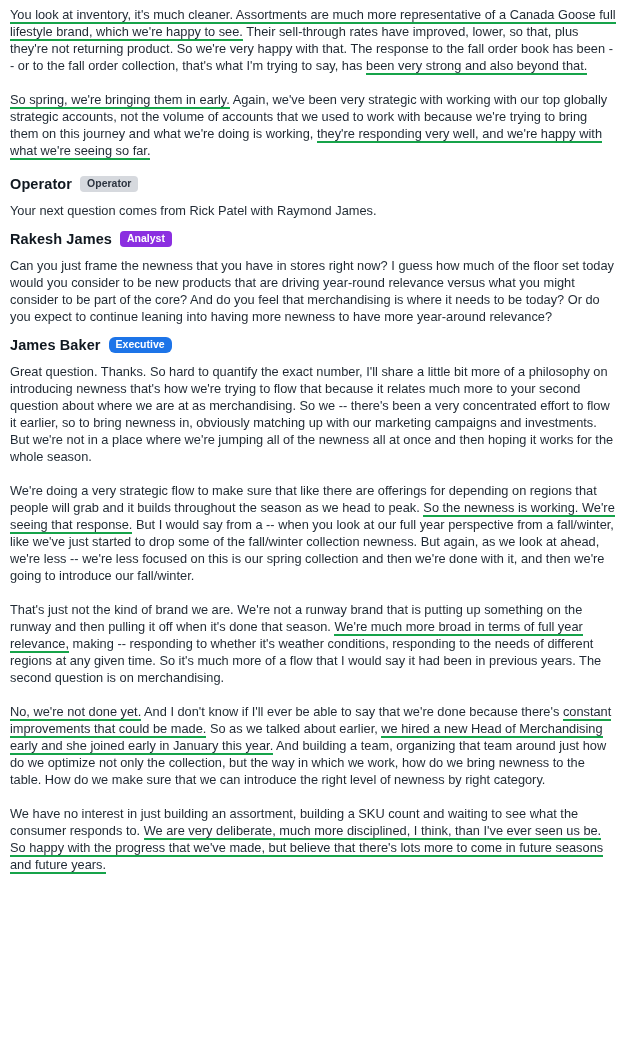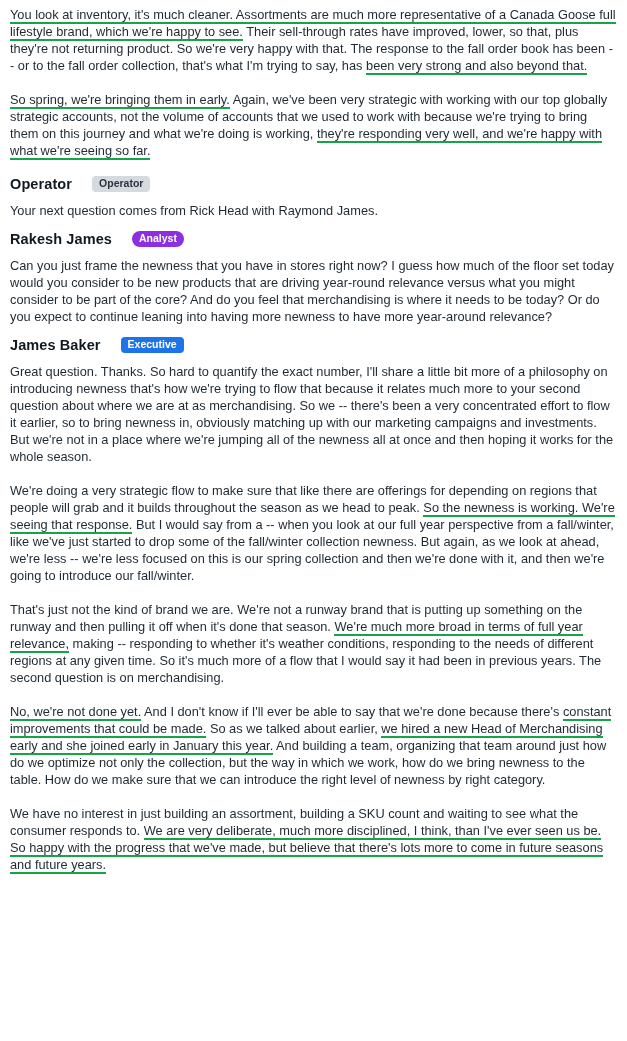--- a/index.html
+++ b/index.html
@@ -30,21 +30,21 @@
   .hl {
     border-bottom: 2.5px solid #16a34a;
     padding-bottom: 0px;
   }
   .speaker-block {
     margin: 0 0 8px 0;
   }
   .speaker-row {
     display: flex;
     align-items: flex-start;
-    gap: 20px;
+    gap: 8px;
     margin: 12px 0 10px 0;
   }
   .speaker-name {
     font-size: 14.5px;
     font-weight: bold;
     color: #101820;
     letter-spacing: 0.1px;
   }
   .badge {
     display: inline-block;
@@ -56,39 +56,39 @@
     line-height: 11px;
     white-space: nowrap;
   }
   .badge-operator {
     background: #d6d9de;
     color: #2c3440;
     font-weight: bold;
   }
   .badge-analyst {
     background: #8b2fe0;
-    border-radius: 8px;
   }
   .badge-executive {
     background: #1d74e8;
+    border-radius: 6px;
   }
 </style>
 </head>
 <body>
 
 <div class="page">
   <div id="content">
       <p class="para"><span class="hl">You look at inventory, it's much cleaner. Assortments are much more representative of a Canada Goose full lifestyle brand, which we're happy to see.</span><span> Their sell-through rates have improved, lower, so that, plus they're not returning product. So we're very happy with that. The response to the fall order book has been -- or to the fall order collection, that's what I'm trying to say, has </span><span class="hl">been very strong and also beyond that.</span></p>
       <p class="para"><span class="hl">So spring, we're bringing them in early.</span><span> Again, we've been very strategic with working with our top globally strategic accounts, not the volume of accounts that we used to work with because we're trying to bring them on this journey and what we're doing is working, </span><span class="hl">they're responding very well, and we're happy with what we're seeing so far.</span></p>
       <div class="speaker-block">
         <div class="speaker-row">
           <span class="speaker-name">Operator</span>
           <span class="badge badge-operator">Operator</span>
         </div>
-        <p class="para"><span>Your next question comes from Rick Head with Raymond James.</span></p>
+        <p class="para"><span>Your next question comes from Rick Patel with Raymond James.</span></p>
       </div>
       <div class="speaker-block">
         <div class="speaker-row">
           <span class="speaker-name">Rakesh James</span>
           <span class="badge badge-analyst">Analyst</span>
         </div>
         <p class="para"><span>Can you just frame the newness that you have in stores right now? I guess how much of the floor set today would you consider to be new products that are driving year-round relevance versus what you might consider to be part of the core? And do you feel that merchandising is where it needs to be today? Or do you expect to continue leaning into having more newness to have more year-around relevance?</span></p>
       </div>
       <div class="speaker-block">
         <div class="speaker-row">

